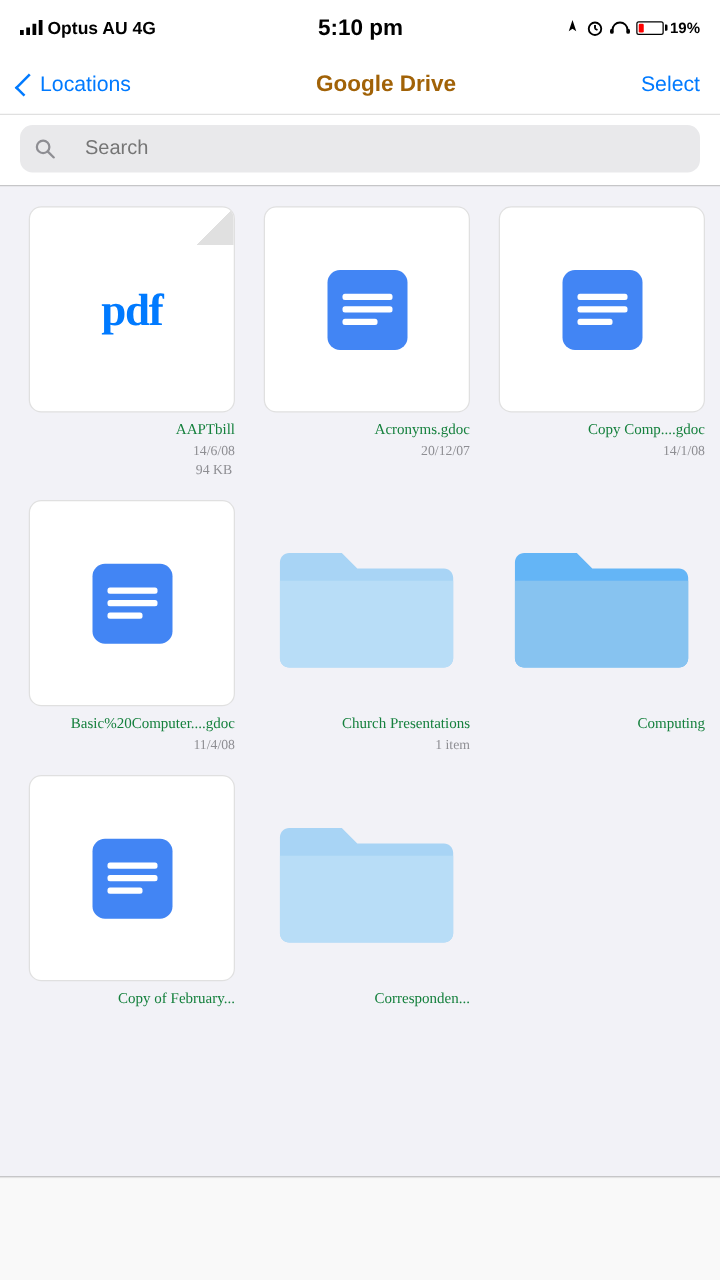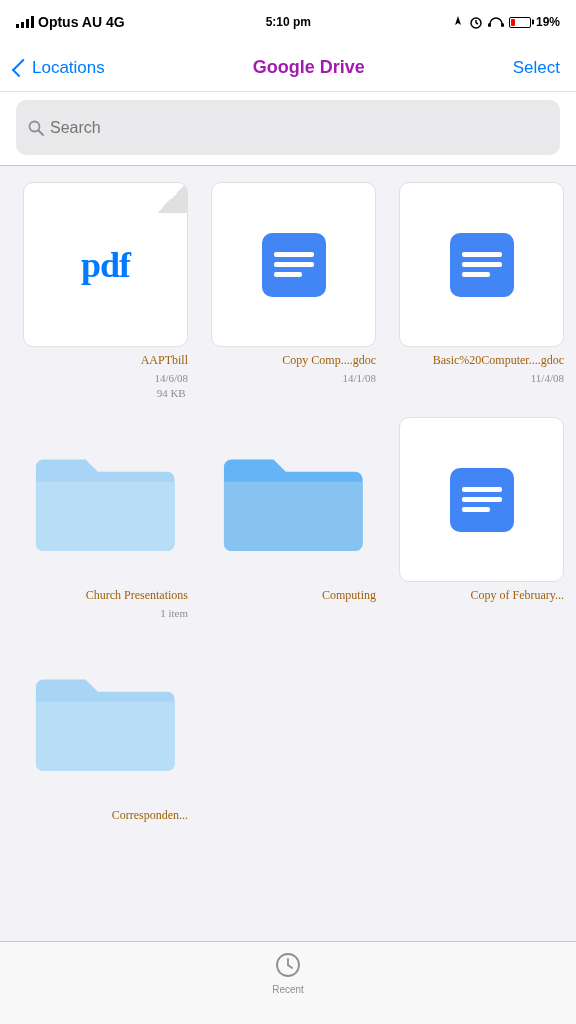--- a/index.html
+++ b/index.html
@@ -17,21 +17,21 @@
       background: #fff;
       height: 44px;
       display: flex;
       align-items: center;
       justify-content: space-between;
       padding: 0 16px;
       font-size: 14px;
       font-weight: 600;
     }
     .status-left { display: flex; align-items: center; gap: 4px; }
-    .status-center { font-size: 12px; font-weight: 600; text-align: right; }
+    .status-center { font-size: 18px; font-weight: 600; text-align: right; }
     .status-right { display: flex; align-items: center; gap: 5px; font-size: 12px; text-align: center; }
     .signal-bars { display: flex; align-items: flex-end; gap: 2px; height: 12px; }
     .signal-bars span { background: #000; width: 3px; display: block; }
     .battery-icon {
       border: 1.5px solid #000;
       border-radius: 2px;
       width: 22px;
       height: 11px;
       position: relative;
       display: inline-flex;
@@ -70,21 +70,21 @@
       display: flex;
       align-items: center;
       color: #007aff;
       font-size: 17px;
       cursor: pointer;
       gap: 4px;
     }
     .nav-title {
       font-size: 18px;
       font-weight: 700;
-      color: #a21caf;
+      color: #a16207;
     }
     .nav-select {
       color: #007aff;
       font-size: 17px;
       cursor: pointer;
     }
     .chevron-left {
       width: 10px;
       height: 16px;
       border-left: 2.5px solid #007aff;
@@ -95,25 +95,25 @@
     }
 
     
     .search-bar-container {
       background: #fff;
       padding: 8px 16px 10px;
     }
     .search-bar {
       background: #e9e9eb;
       border-radius: 10px;
-      height: 55px;
+      height: 38px;
       display: flex;
       align-items: center;
       padding: 0 12px;
-      gap: 6px;
+      gap: 24px;
     }
     .search-icon-svg { color: #8e8e93; flex-shrink: 0; }
 
     
     .divider { height: 1px; background: #c6c6c8; margin: 0; }
 
     
     .grid-container {
       padding: 16px 12px;
       display: grid;
@@ -203,21 +203,21 @@
     .gdoc-line.short { width: 28px; }
 
     
     .folder-icon-svg {
       width: 90%;
       height: 90%;
     }
 
     .file-name {
       font-size: 12px;
-      color: #a16207;
+      color: #15803d;
       text-align: center;
       margin-top: 6px;
       line-height: 1.3;
     }
     .file-meta {
       font-size: 11px;
       color: #8e8e93;
       text-align: center;
       line-height: 1.4;
       margin-top: 2px;
@@ -335,20 +335,37 @@
         <div class="gdoc-icon" style="width:100%;height:100%;">
     <div class="gdoc-inner">
       <div class="gdoc-lines">
         <div class="gdoc-line long"></div>
         <div class="gdoc-line long"></div>
         <div class="gdoc-line short"></div>
       </div>
     </div>
   </div>
       </div>
+    <div class="file-name">Acronyms.gdoc</div>
+    <div class="file-meta">
+        <div>20/12/07</div>
+      </div>
+  </div>
+    <div class="file-item">
+    <div class="file-icon-wrapper">
+        <div class="gdoc-icon" style="width:100%;height:100%;">
+    <div class="gdoc-inner">
+      <div class="gdoc-lines">
+        <div class="gdoc-line long"></div>
+        <div class="gdoc-line long"></div>
+        <div class="gdoc-line short"></div>
+      </div>
+    </div>
+  </div>
+      </div>
     <div class="file-name">Copy Comp....gdoc</div>
     <div class="file-meta">
         <div>14/1/08</div>
       </div>
   </div>
     <div class="file-item">
     <div class="file-icon-wrapper">
         <div class="gdoc-icon" style="width:100%;height:100%;">
     <div class="gdoc-inner">
       <div class="gdoc-lines">
@@ -407,23 +424,13 @@
     <path d="M4 18C4 14.7 6.7 12 10 12H44L54 22H110C113.3 22 116 24.7 116 28V80C116 83.3 113.3 86 110 86H10C6.7 86 4 83.3 4 80V18Z" fill="#a8d4f5"></path>
     <path d="M4 30H116V80C116 83.3 113.3 86 110 86H10C6.7 86 4 83.3 4 80V30Z" fill="#b8ddf7"></path>
   </svg>
       </div>
     <div class="file-name">Corresponden...</div>
     <div class="file-meta"></div>
   </div>
   </div>
 
 <div class="tab-bar">
-  <div class="tab-item">
-    <div class="tab-icon-wrap">
-      <svg width="26" height="26" viewBox="0 0 26 26">
-        <circle cx="13" cy="13" r="11" stroke="#8e8e93" stroke-width="1.8" fill="none"></circle>
-        <line x1="13" y1="7" x2="13" y2="13" stroke="#8e8e93" stroke-width="1.8" stroke-linecap="round"></line>
-        <line x1="13" y1="13" x2="17" y2="16" stroke="#8e8e93" stroke-width="1.8" stroke-linecap="round"></line>
-      </svg>
-    </div>
-    <span class="tab-label">Recent</span>
-  </div>
 </div>
 
 </body></html>

